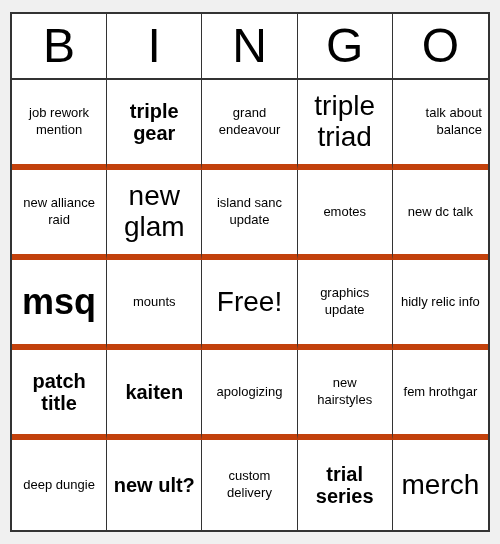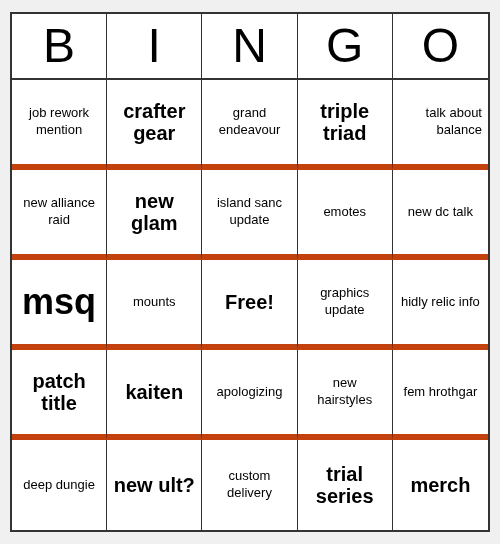--- a/index.html
+++ b/index.html
@@ -67,22 +67,22 @@
     .bingo-cell.last-row {
       border-bottom: none;
     }
 
     .cell-text {
       font-size: 13px;
       line-height: 1.3;
     }
 
     .cell-text.large {
-      font-size: 20px;
-      font-weight: bold;
+      font-size: 28px;
+      font-weight: normal;
       line-height: 1.1;
     }
 
     .cell-text.medium {
       font-size: 20px;
       font-weight: bold;
       line-height: 1.1;
     }
 
     .cell-text.xlarge {
@@ -100,21 +100,21 @@
       <div class="bingo-letter">I</div>
       <div class="bingo-letter">N</div>
       <div class="bingo-letter">G</div>
       <div class="bingo-letter">O</div>
     </div>
   <div class="bingo-grid">
   <div class="bingo-cell">
         <span class="cell-text">job rework mention</span>
       </div>
       <div class="bingo-cell">
-        <span class="cell-text medium">crafter gear</span>
+        <span class="cell-text medium">triple gear</span>
       </div>
       <div class="bingo-cell">
         <span class="cell-text">grand endeavour</span>
       </div>
       <div class="bingo-cell">
         <span class="cell-text large">triple triad</span>
       </div>
       <div class="bingo-cell">
         <span class="cell-text">talk about balance</span>
       </div>

